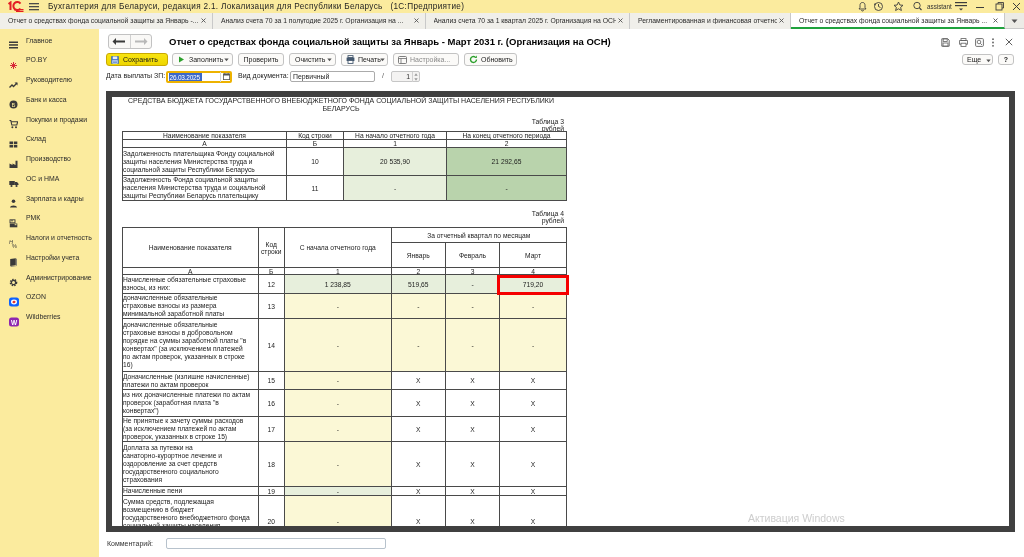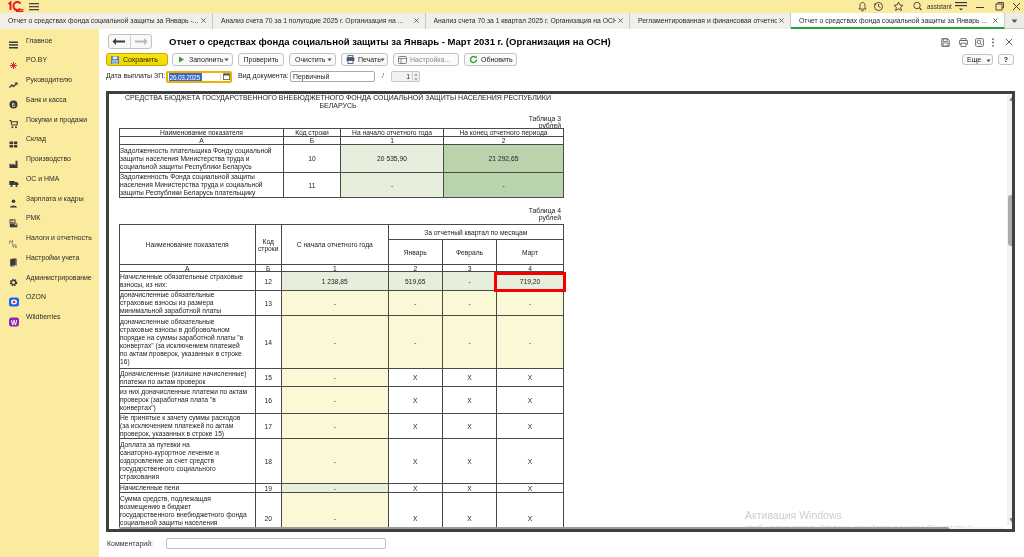--- a/index.html
+++ b/index.html
@@ -24,20 +24,21 @@
 <path d="M1.5 3 L3.5 1.5 L3.5 9" stroke="#e31e24" stroke-width="2" fill="none"></path>
 <path d="M13.5 2.5 A4 4 0 1 0 13.5 7.5" stroke="#e31e24" stroke-width="2" fill="none"></path>
 <rect x="7" y="8" width="9.5" height="1.4" fill="#e31e24"></rect>
 <rect x="9" y="10" width="7.5" height="1" fill="#e31e24"></rect>
 </svg>
 <svg class="ab" style="left:29px;top:2px;" width="10" height="9" viewBox="0 0 10 9">
 <rect x="0" y="1" width="10" height="1.3" fill="#4a4a4a"></rect>
       <rect x="0" y="4" width="10" height="1.3" fill="#4a4a4a"></rect>
       <rect x="0" y="7" width="10" height="1.3" fill="#4a4a4a"></rect>
 </svg>
+<div class="ab" style="left:48px;top:2px;font-size:8.2px;letter-spacing:0.32px;color:#242424;white-space:nowrap;">Бухгалтерия для Беларуси, редакция 2.1. Локализация для Республики Беларусь&nbsp;&nbsp;&nbsp;(1С:Предприятие)</div>
 <svg class="ab" style="left:857px;top:1px;" width="11" height="11" viewBox="0 0 11 11">
 <path d="M5.5 1.5 C3.5 1.5 3 3 3 4.5 L3 6.5 L2 8 L9 8 L8 6.5 L8 4.5 C8 3 7.5 1.5 5.5 1.5 Z" fill="none" stroke="#3c3c3c" stroke-width="0.9"></path>
 <path d="M4.5 9 A1 1 0 0 0 6.5 9" fill="none" stroke="#3c3c3c" stroke-width="0.9"></path>
     </svg>
 <svg class="ab" style="left:873px;top:1px;" width="11" height="11" viewBox="0 0 11 11">
 <circle cx="5.5" cy="5.5" r="4" fill="none" stroke="#3c3c3c" stroke-width="0.9"></circle>
 <path d="M5.5 3 L5.5 5.5 L7.5 6.5" fill="none" stroke="#3c3c3c" stroke-width="0.9"></path>
 <path d="M1.5 4.5 L1 2.5 L3 3" fill="#3c3c3c"></path>
     </svg>
 <svg class="ab" style="left:893px;top:1px;" width="11" height="11" viewBox="0 0 11 11">
@@ -279,21 +280,21 @@
 <div class="ab" style="left:382px;top:72px;font-size:7px;color:#555;">/</div>
 <div class="ab" style="left:391px;top:71px;width:29px;height:11px;background:#f4f3f2;border:1px solid #c6c6c6;border-radius:2px;"></div>
 <div class="ab" style="left:391px;top:72.5px;width:19px;font-size:6.9px;color:#333;text-align:right;">1</div>
 <div class="ab" style="left:412px;top:71.5px;width:1px;height:10px;background:#d0d0d0;"></div>
 <svg class="ab" style="left:414px;top:73px;" width="4" height="3" viewBox="0 0 4 3">
       <path d="M0.3 2.7 L2 0.3 L3.7 2.7 Z" fill="#999"></path>
     </svg>
 <svg class="ab" style="left:414px;top:77.5px;" width="4" height="3" viewBox="0 0 4 3">
       <path d="M0.3 0.3 L2 2.7 L3.7 0.3 Z" fill="#999"></path>
     </svg>
-<div class="ab" id="panel" style="left:106px;top:91px;width:909px;height:441px;background:#fff;border:3px solid #404040;overflow:hidden;">
+<div class="ab" id="panel" style="left:106px;top:91px;width:909px;height:441px;background:#fff;border:6px solid #404040;overflow:hidden;">
 <div class="ab" style="left:7px;top:-0.5px;width:444px;text-align:center;font-size:7px;color:#1c1c1c;white-space:nowrap;">СРЕДСТВА БЮДЖЕТА ГОСУДАРСТВЕННОГО ВНЕБЮДЖЕТНОГО ФОНДА СОЦИАЛЬНОЙ ЗАЩИТЫ НАСЕЛЕНИЯ РЕСПУБЛИКИ</div>
 <div class="ab" style="left:7px;top:7.5px;width:444px;text-align:center;font-size:7px;color:#1c1c1c;">БЕЛАРУСЬ</div>
 <div class="ab" style="left:11px;top:20.5px;width:441px;text-align:right;font-size:6.8px;color:#1c1c1c;">Таблица 3</div>
 <div class="ab" style="left:11px;top:27.5px;width:441px;text-align:right;font-size:6.8px;color:#1c1c1c;">рублей</div>
 <table class="sheet ab" style="left:10px;top:34px;width:444px;">
 <colgroup>
           <col style="width:164px">
           <col style="width:57px">
           <col style="width:103px">
           <col style="width:120px">

